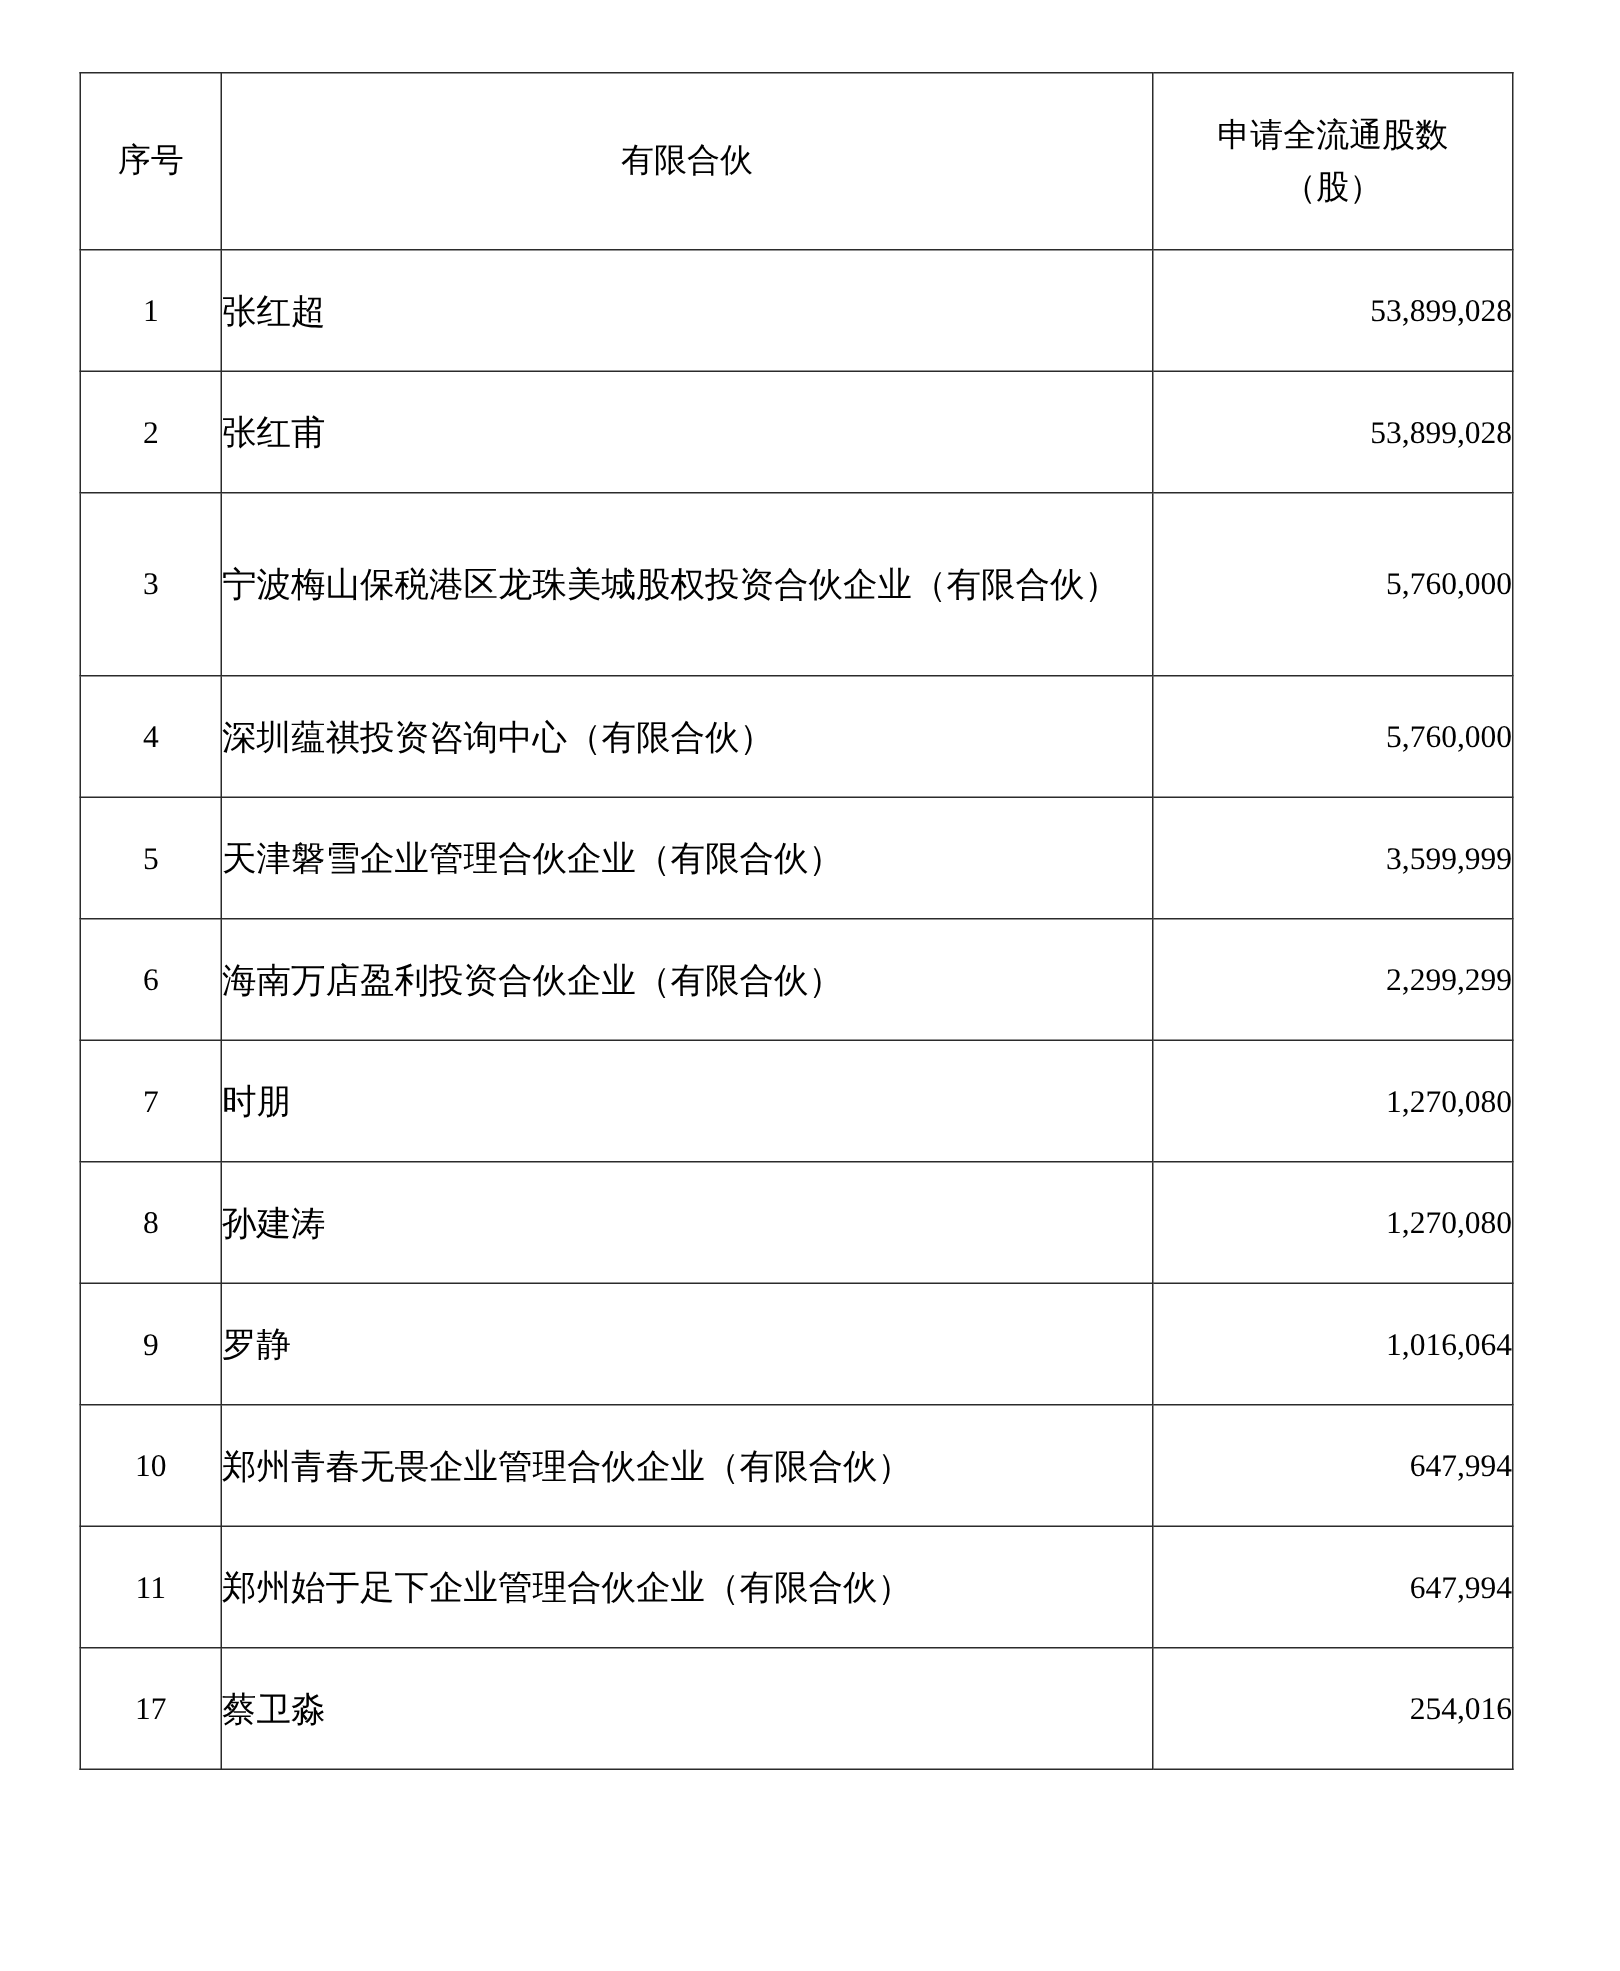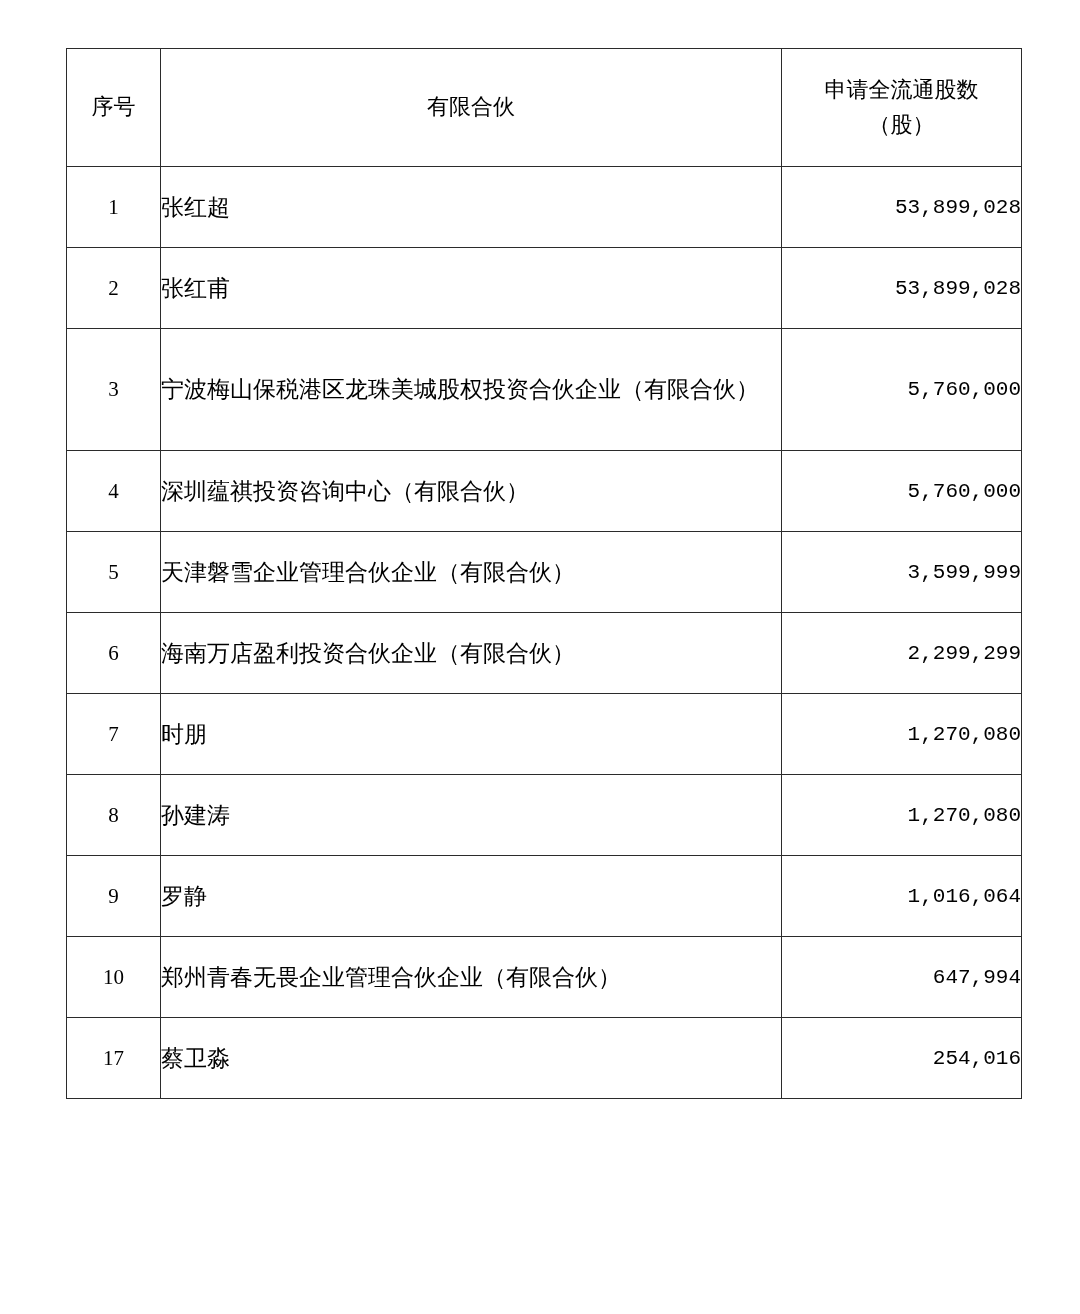--- a/index.html
+++ b/index.html
@@ -15,21 +15,21 @@
     -webkit-font-smoothing: antialiased;
   }
   .page {
     position: relative;
     width: 1080px;
     height: 1314px;
     box-sizing: border-box;
   }
   .table-wrap {
     position: absolute;
-    left: 66px;
+    left: 53px;
     top: 48px;
     width: 955px;
   }
   table.stock-table {
     border-collapse: collapse;
     width: 955px;
     table-layout: fixed;
   }
   table.stock-table td,
   table.stock-table th {
@@ -64,21 +64,21 @@
     font-size: 23px;
     font-family: "Liberation Sans", "DejaVu Sans", sans-serif;
     padding: 10px 12px 10px 14px;
     line-height: 1.5;
     margin-left: 16px;
   }
   .val-cell {
     text-align: right;
     font-size: 21px;
     padding: 10px 14px 10px 8px;
-    font-family: Liberation Mono, monospace;
+    font-family: Liberation Serif, serif;
   }
   tr.data-row { height: 81px; }
   tr.tall-row { height: 122px; }
 
   .total-label {
     text-align: center;
     font-family: "Liberation Sans", "DejaVu Sans", sans-serif;
     font-weight: bold;
     font-size: 24px;
   }
@@ -157,20 +157,25 @@
           <td class="idx-cell">9</td>
           <td class="name-cell">罗静</td>
           <td class="val-cell">1,016,064</td>
         </tr>
         <tr class="data-row">
           <td class="idx-cell">10</td>
           <td class="name-cell">郑州青春无畏企业管理合伙企业（有限合伙）</td>
           <td class="val-cell">647,994</td>
         </tr>
         <tr class="data-row">
+          <td class="idx-cell">11</td>
+          <td class="name-cell">郑州始于足下企业管理合伙企业（有限合伙）</td>
+          <td class="val-cell">647,994</td>
+        </tr>
+        <tr class="data-row">
           <td class="idx-cell">17</td>
           <td class="name-cell">蔡卫淼</td>
           <td class="val-cell">254,016</td>
         </tr>
       </tbody>
     </table>
   </div>
 </div>
 
 </body></html>

